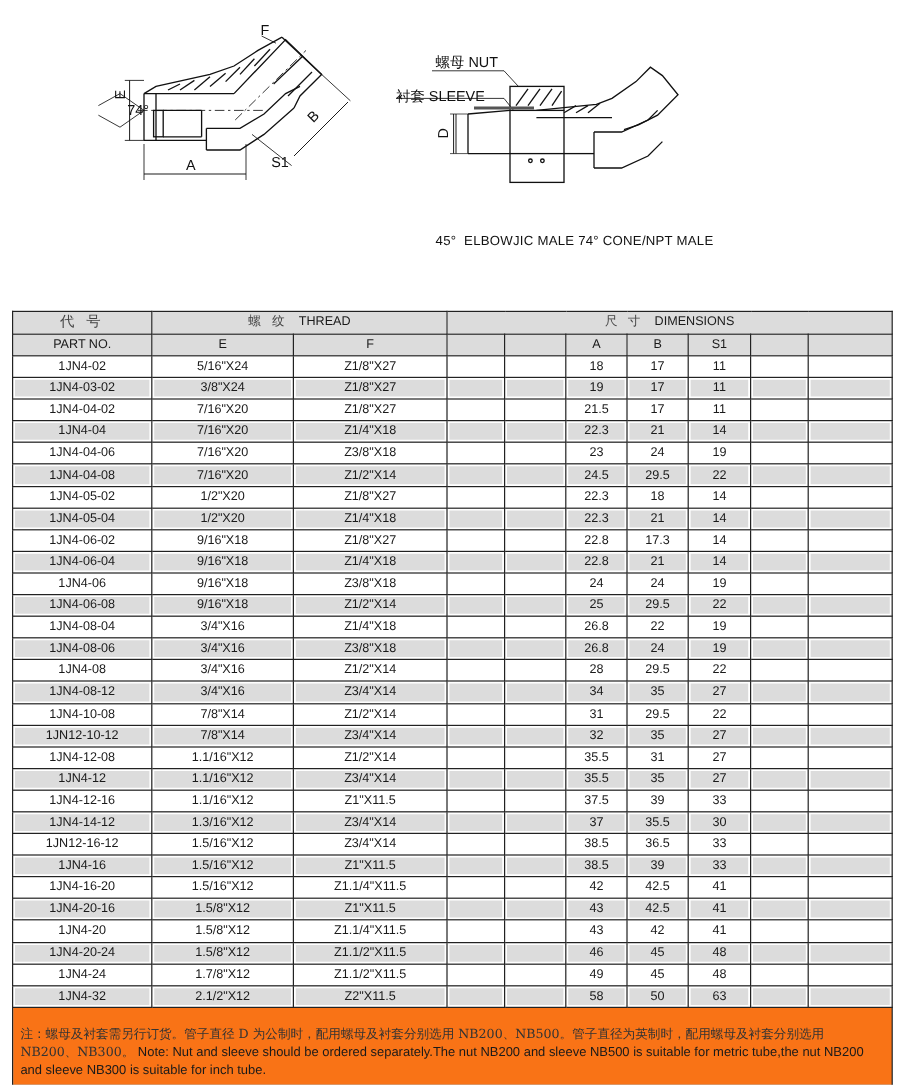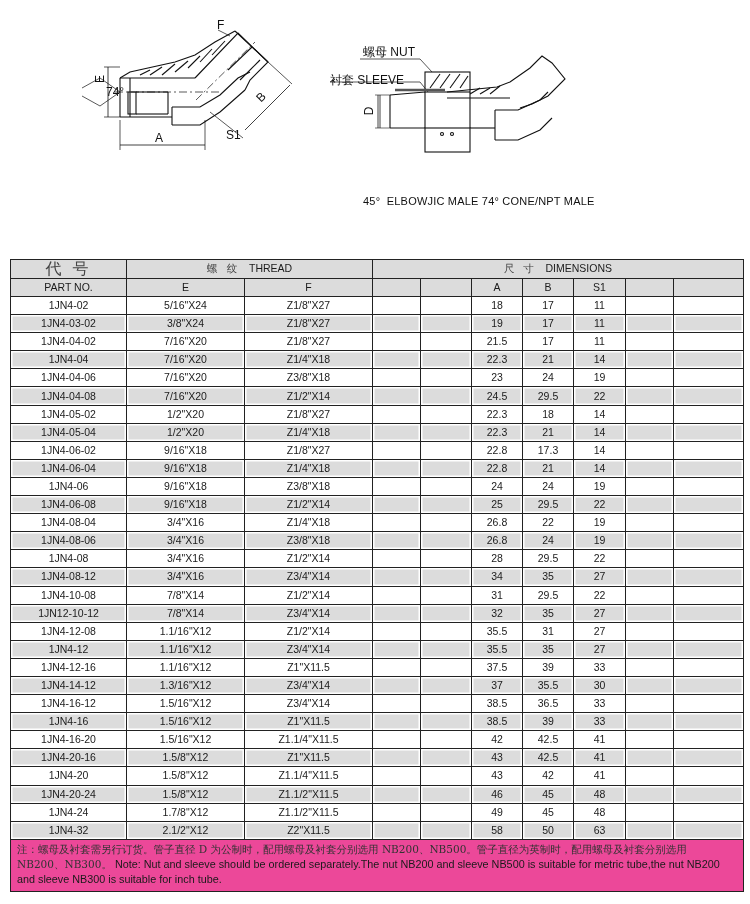--- a/index.html
+++ b/index.html
@@ -3,22 +3,22 @@
 <meta charset="utf-8">
 <style>
   html, body { margin:0; padding:0; background:#ffffff; }
   body { width:750px; height:904px; position:relative; overflow:hidden; font-family:"Liberation Sans", sans-serif; color:#1a1a1a; }
   .drawing { position:absolute; left:0; top:0; width:750px; height:250px; }
   .title { position:absolute; left:363px; top:195px; font-size:11px; letter-spacing:0.2px; color:#111; white-space:pre; }
   table.spec { position:absolute; left:10px; top:259px; width:733px; border-collapse:collapse; table-layout:fixed; font-size:10.5px; }
   table.spec td { border:1.5px solid #222; height:17.1px; padding:0; text-align:center; vertical-align:middle; white-space:nowrap; overflow:hidden; line-height:15px; }
   table.spec tr.hdr td { background:#dcdcdc; height:17.5px; }
   table.spec tr.shade td { background:#dcdcdc; box-shadow: inset 0 0 0 1.5px #fff; }
-  table.spec td.cn { font-family:"DejaVu Serif", serif; font-size:16px; color:#444; letter-spacing:3px; }
-  table.spec td.note { text-align:left; padding:2px 6px 4px 6px; line-height:15px; white-space:normal; font-size:10.8px; height:auto; background:#ec4899; }
+  table.spec td.cn { font-family:"DejaVu Serif", serif; font-size:12px; color:#444; letter-spacing:3px; }
+  table.spec td.note { text-align:left; padding:15px 6px 4px 6px; line-height:15px; white-space:normal; font-size:10.8px; height:auto; background:#f97316; }
   .note .cnnote { font-family:"DejaVu Serif", serif; color:#333; font-size:10.5px; }
   .label { position:absolute; font-size:12px; color:#111; }
 </style>
 </head>
 <body>
 
 <div class="drawing">
   <svg width="750" height="250" viewBox="0 0 750 250">
     <g fill="none" stroke="#111" stroke-width="1.1">
 
@@ -402,21 +402,21 @@
         <td>Z3/4"X14</td>
         <td></td>
         <td></td>
         <td>37</td>
         <td>35.5</td>
         <td>30</td>
         <td></td>
         <td></td>
       </tr>
       <tr>
-        <td>1JN4-16-12</td>
+        <td>1JN12-16-12</td>
         <td>1.5/16"X12</td>
         <td>Z3/4"X14</td>
         <td></td>
         <td></td>
         <td>38.5</td>
         <td>36.5</td>
         <td>33</td>
         <td></td>
         <td></td>
       </tr>

